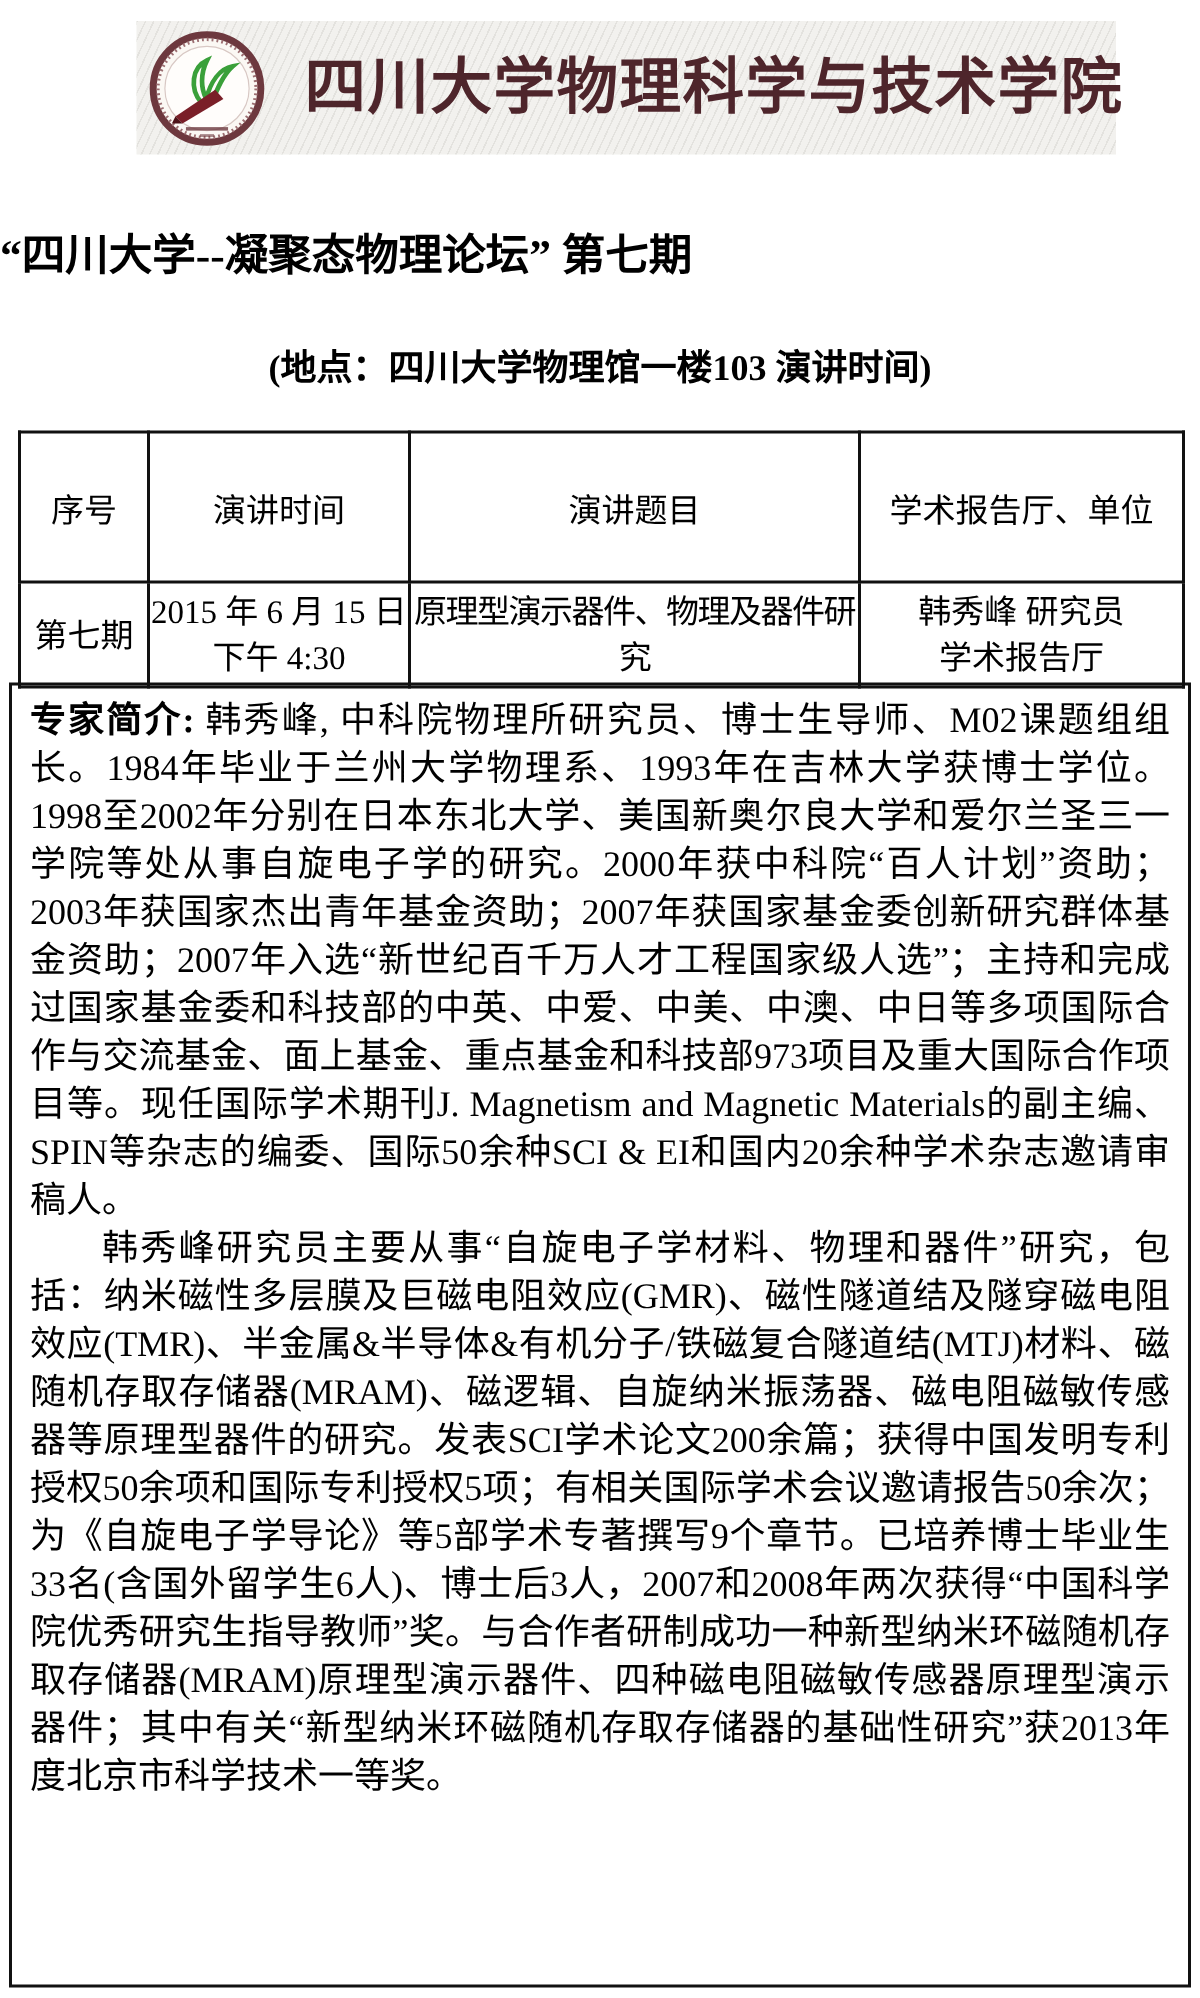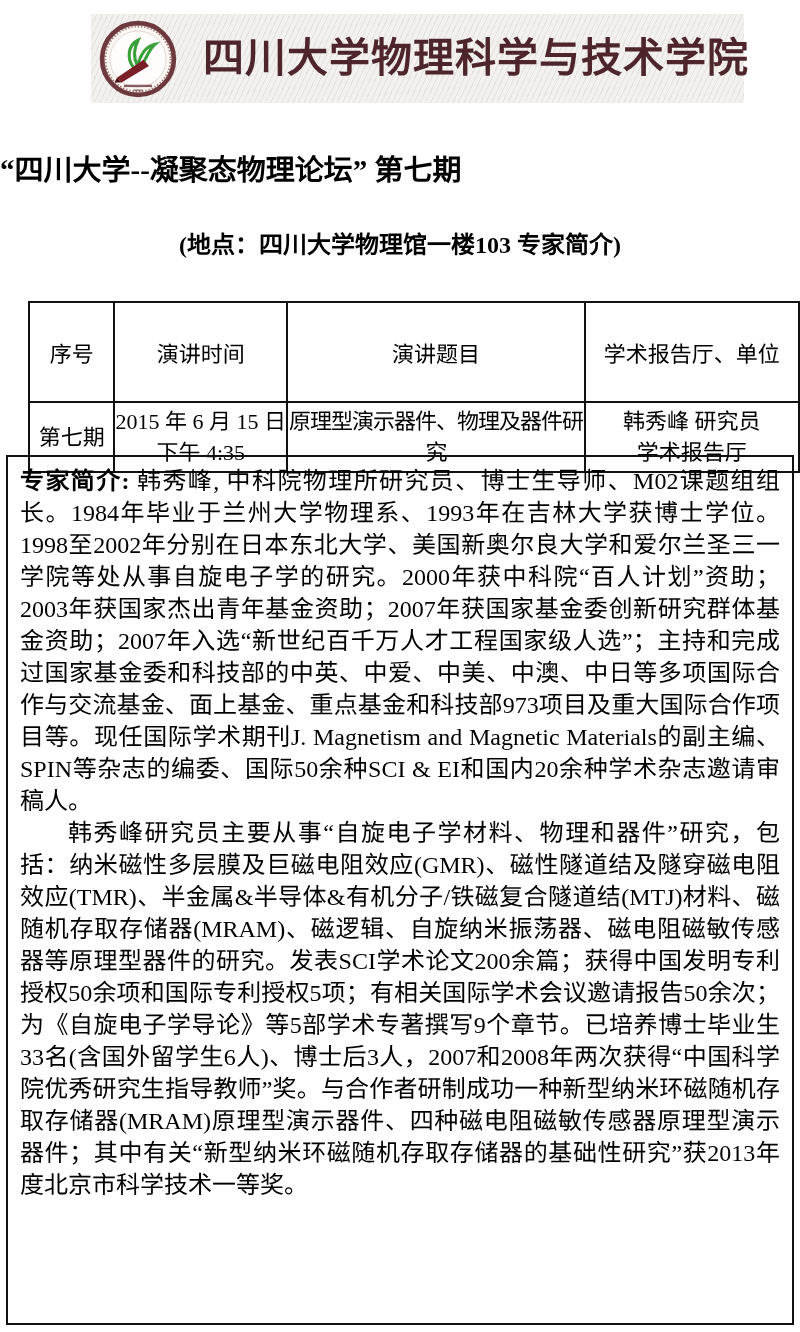--- a/index.html
+++ b/index.html
@@ -38,22 +38,22 @@
     position:absolute; top:146px; left:0; width:100%;
     text-align:left; font-size:29px; font-weight:bold; margin:0;
   }
   .location-line {
     position:absolute; top:225px; left:0; width:100%;
     text-align:center; font-size:24px; font-weight:bold; margin:0;
   }
 
   
   table.schedule {
-    position:absolute; top:301px; left:12px;
-    border-collapse:collapse; table-layout:fixed;margin-left:16px;
+    position:absolute; top:287px; left:12px;
+    border-collapse:collapse; table-layout:fixed;
   }
   .schedule col.c1 { width:86px; }
   .schedule col.c2 { width:174px; }
   .schedule col.c3 { width:300px; }
   .schedule col.c4 { width:216px; }
   .schedule th, .schedule td {
     border:2px solid #111; text-align:center; vertical-align:middle;
     font-weight:normal; font-size:22px; padding:0;
   }
   .schedule th { height:98px; }
@@ -90,21 +90,21 @@
       <rect x="32" y="83" width="36" height="3" fill="#6d383e" opacity="0.8"></rect>
       <rect x="44" y="89" width="12" height="2.4" fill="#6d383e" opacity="0.6"></rect>
     </svg>
   </div>
   <div class="banner-text">
     <span class="banner-zh">四川大学物理科学与技术学院</span>
   </div>
 </div>
 
 <h1 class="page-title">“四川大学--凝聚态物理论坛” 第七期</h1>
-<p class="location-line">(地点：四川大学物理馆一楼103 专家简介)</p>
+<p class="location-line">(地点：四川大学物理馆一楼103 演讲时间)</p>
 
 <table class="schedule">
   <colgroup>
       <col class="c1">
       <col class="c2">
       <col class="c3">
       <col class="c4">
     </colgroup>
   <thead>
     <tr>
@@ -112,21 +112,21 @@
       <th>演讲时间</th>
       <th>演讲题目</th>
       <th>学术报告厅、单位</th>
     </tr>
   </thead>
   <tbody>
     <tr>
       <td>第七期</td>
       <td class="two-line">
         <span>2015 年 6 月 15 日</span>
-        <span>下午 4:35</span>
+        <span>下午 4:30</span>
       </td>
       <td class="topic-cell">原理型演示器件、物理及器件研究</td>
       <td class="two-line">
         <span>韩秀峰 研究员</span>
         <span>学术报告厅</span>
       </td>
     </tr>
   </tbody>
 </table>
 

